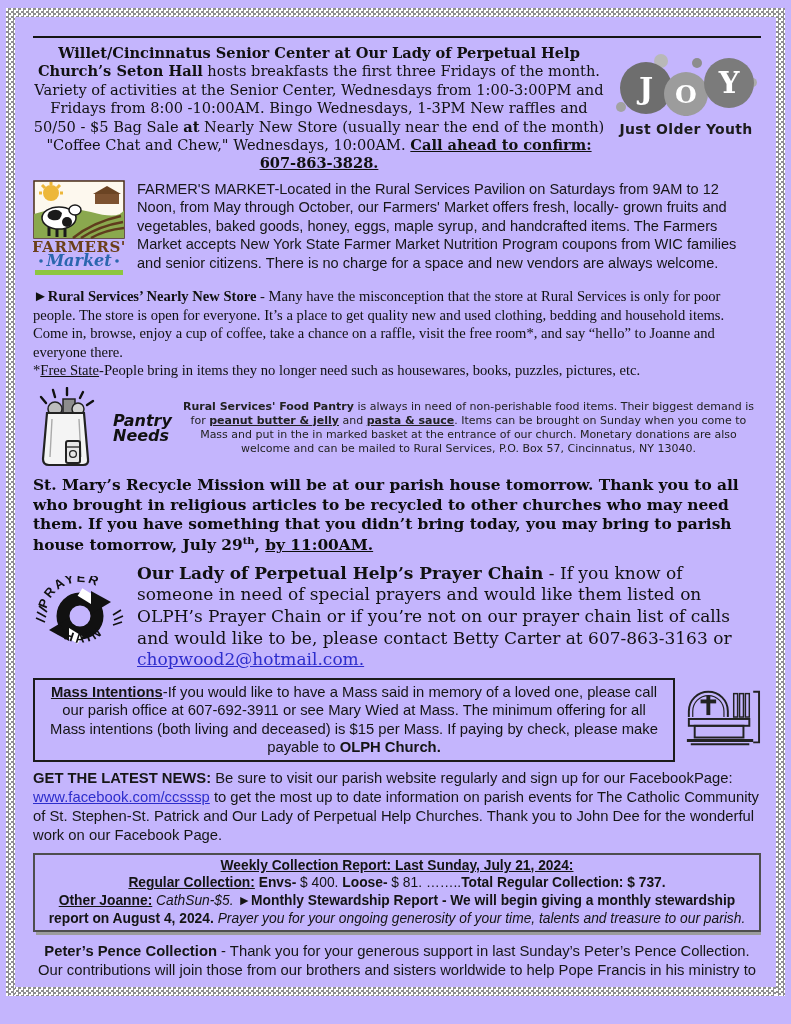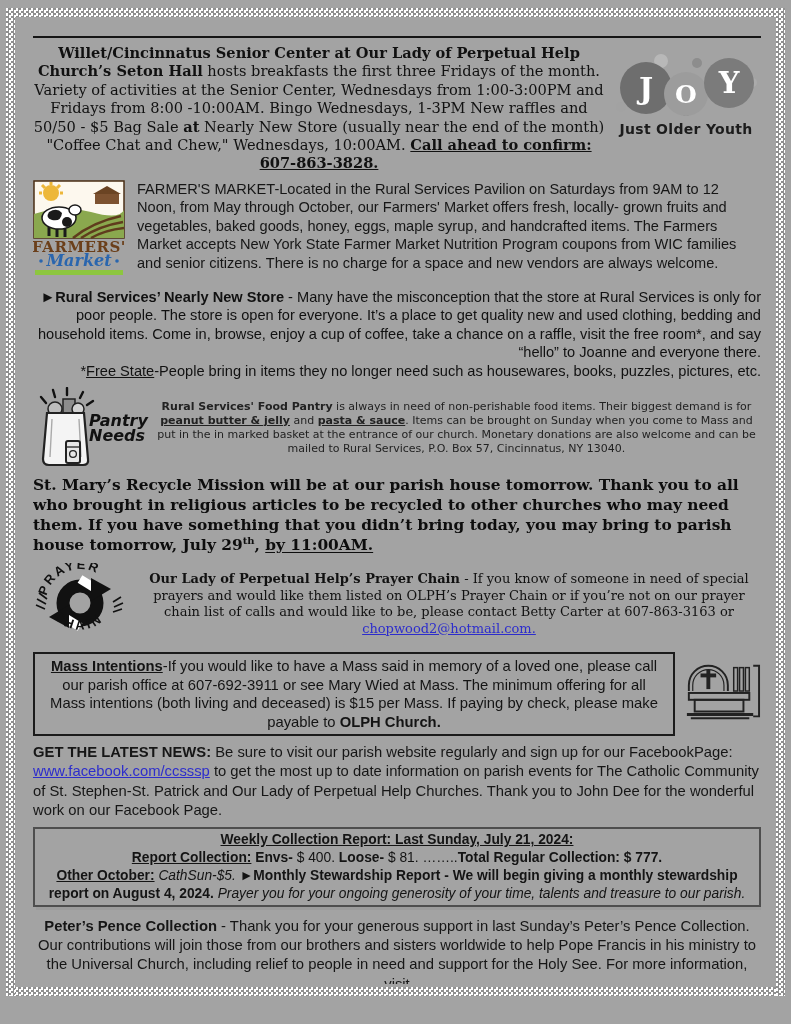--- a/index.html
+++ b/index.html
@@ -1,16 +1,16 @@
 <!DOCTYPE html>
 <html><head>
 <meta charset="utf-8">
 <style>
   html,body{margin:0;padding:0;background:#fff;}
-  .page{position:relative;width:791px;height:1024px;background:#a3a3a3;overflow:hidden;}
+  .page{position:relative;width:791px;height:1024px;background:#c4b5fd;overflow:hidden;}
   .pat{position:absolute;background:repeating-conic-gradient(#8f8f8f 0% 25%,#ffffff 0% 50%);background-size:5px 5px;}
   .pat-top{left:6px;right:6px;top:8px;height:9px;}
   .pat-bottom{left:6px;right:6px;bottom:28px;height:9px;}
   .pat-left{left:6px;top:8px;bottom:28px;width:9px;}
   .pat-right{right:6px;top:8px;bottom:28px;width:9px;}
   .content{position:absolute;left:33px;right:30px;top:22px;bottom:40px;overflow:hidden;}
   .top-rule{border:0;border-top:2px solid #151515;margin:14px 0 6px 0;}
   .sec{margin-bottom:7px;}
   .b{font-weight:bold;}
   .u{text-decoration:underline;}
@@ -34,35 +34,35 @@
   .d4{left:64px;top:50px;width:12px;height:12px;background:#787878;}
   .d5{left:0;top:48px;width:10px;height:10px;background:#a2a2a2;}
   .joy-caption{font-family:"DejaVu Sans",sans-serif;font-weight:bold;font-size:14px;color:#1c1c1c;white-space:nowrap;margin-top:3px;letter-spacing:0.3px;}
 
   
   .farmers{display:flex;gap:12px;align-items:flex-start;}
   .farmers-logo{flex:0 0 auto;}
   .farmers-text{flex:1;text-align:left;font-family:"Liberation Sans",sans-serif;font-size:14.6px;line-height:1.27;color:#161616;}
 
   
-  .nns{text-align:right;font-family:Liberation Sans, sans-serif;font-size:14.6px;line-height:1.27;color:#111;}
+  .nns{text-align:left;font-family:Liberation Serif, serif;font-size:14.6px;line-height:1.27;color:#111;}
   .arrow-glyph{font-size:15px;}
 
   
   .pantry{display:flex;gap:4px;align-items:center;}
-  .pantry-icon{flex:0 0 auto;display:flex;align-items:center;}
+  .pantry-icon{flex:0 0 auto;display:flex;align-items:center;gap:24px;}
   .pantry-label{font-family:"DejaVu Sans",sans-serif;font-weight:bold;font-style:italic;font-size:16px;line-height:0.95;color:#111;margin-left:-8px;}
   .pantry-text{flex:1;text-align:center;font-family:"DejaVu Sans",sans-serif;font-size:11px;line-height:1.28;color:#222;}
 
   
   .recycle{text-align:left;font-family:"DejaVu Serif",serif;font-weight:bold;font-size:15.4px;line-height:1.28;color:#0d0d0d;}
 
   
   .prayer{display:flex;gap:10px;align-items:center;}
-  .prayer-text{flex:1;text-align:center;font-family:"DejaVu Serif",serif;font-size:13px;line-height:1.27;color:#111;}
+  .prayer-text{flex:1;font-family:"DejaVu Serif",serif;font-size:17px;line-height:1.27;color:#111;}
 
   
   .mass{display:flex;gap:8px;align-items:center;}
   .mass-box{flex:1;border:2px solid #1b1b1b;padding:3px 9px;text-align:center;font-family:"Liberation Sans",sans-serif;font-size:14.8px;line-height:1.25;color:#141414;}
 
   
   .news{text-align:left;font-family:"Liberation Sans",sans-serif;font-size:14.8px;line-height:1.3;color:#161616;}
 
   
   .collection{border:2px solid #4e4e4e;box-shadow:3px 3px 0 #9c9c9c;padding:2px 8px;text-align:center;font-family:"Liberation Sans",sans-serif;font-size:13.8px;line-height:1.3;color:#141414;margin-bottom:10px;}
@@ -208,20 +208,20 @@
           <line x1="8" y1="58" x2="68" y2="58" stroke-width="2"></line>
           <path d="M72 4 h6 v52 h-6" stroke-width="2"></path>
         </svg>
       </div>
     </div>
 
     <div class="sec news"><span class="b">GET THE LATEST NEWS:</span><span> Be sure to visit our parish website regularly and sign up for our FacebookPage: </span><a class="link">www.facebook.com/ccsssp</a><span> to get the most up to date information on parish events for The Catholic Community of St. Stephen-St. Patrick and Our Lady of Perpetual Help Churches. Thank you to John Dee for the wonderful work on our Facebook Page.</span></div>
 
     <div class="sec collection">
       <div><span class="b u">Weekly Collection Report: Last Sunday, July 21, 2024:</span></div>
-      <div><span class="b u">Report Collection:</span><span class="b"> Envs-</span><span> $ 400.   </span><span class="b">Loose-</span><span> $ 81. ……..</span><span class="b">Total Regular Collection: $ 777.</span></div>
-      <div><span class="b u">Other October:</span><span class="i"> CathSun-$5.  </span><span class="b">►</span><span class="b">Monthly Stewardship Report - We will begin giving a monthly stewardship report on August 4, 2024.</span><span class="i">    Prayer you for your ongoing generosity of your time, talents and treasure to our parish.</span></div>
+      <div><span class="b u">Regular Collection:</span><span class="b"> Envs-</span><span> $ 400.   </span><span class="b">Loose-</span><span> $ 81. ……..</span><span class="b">Total Regular Collection: $ 737.</span></div>
+      <div><span class="b u">Other Joanne:</span><span class="i"> CathSun-$5.  </span><span class="b">►</span><span class="b">Monthly Stewardship Report - We will begin giving a monthly stewardship report on August 4, 2024.</span><span class="i">    Prayer you for your ongoing generosity of your time, talents and treasure to our parish.</span></div>
     </div>
 
     <div class="sec pence"><span class="b">Peter’s Pence Collection</span><span> - Thank you for your generous support in last Sunday’s Peter’s Pence Collection. Our contributions will join those from our brothers and sisters worldwide to help Pope Francis in his ministry to the Universal Church, including relief to people in need and support for the Holy See. For more information, visit </span></div>
 
   </div>
 </div>
 
 </body></html>

